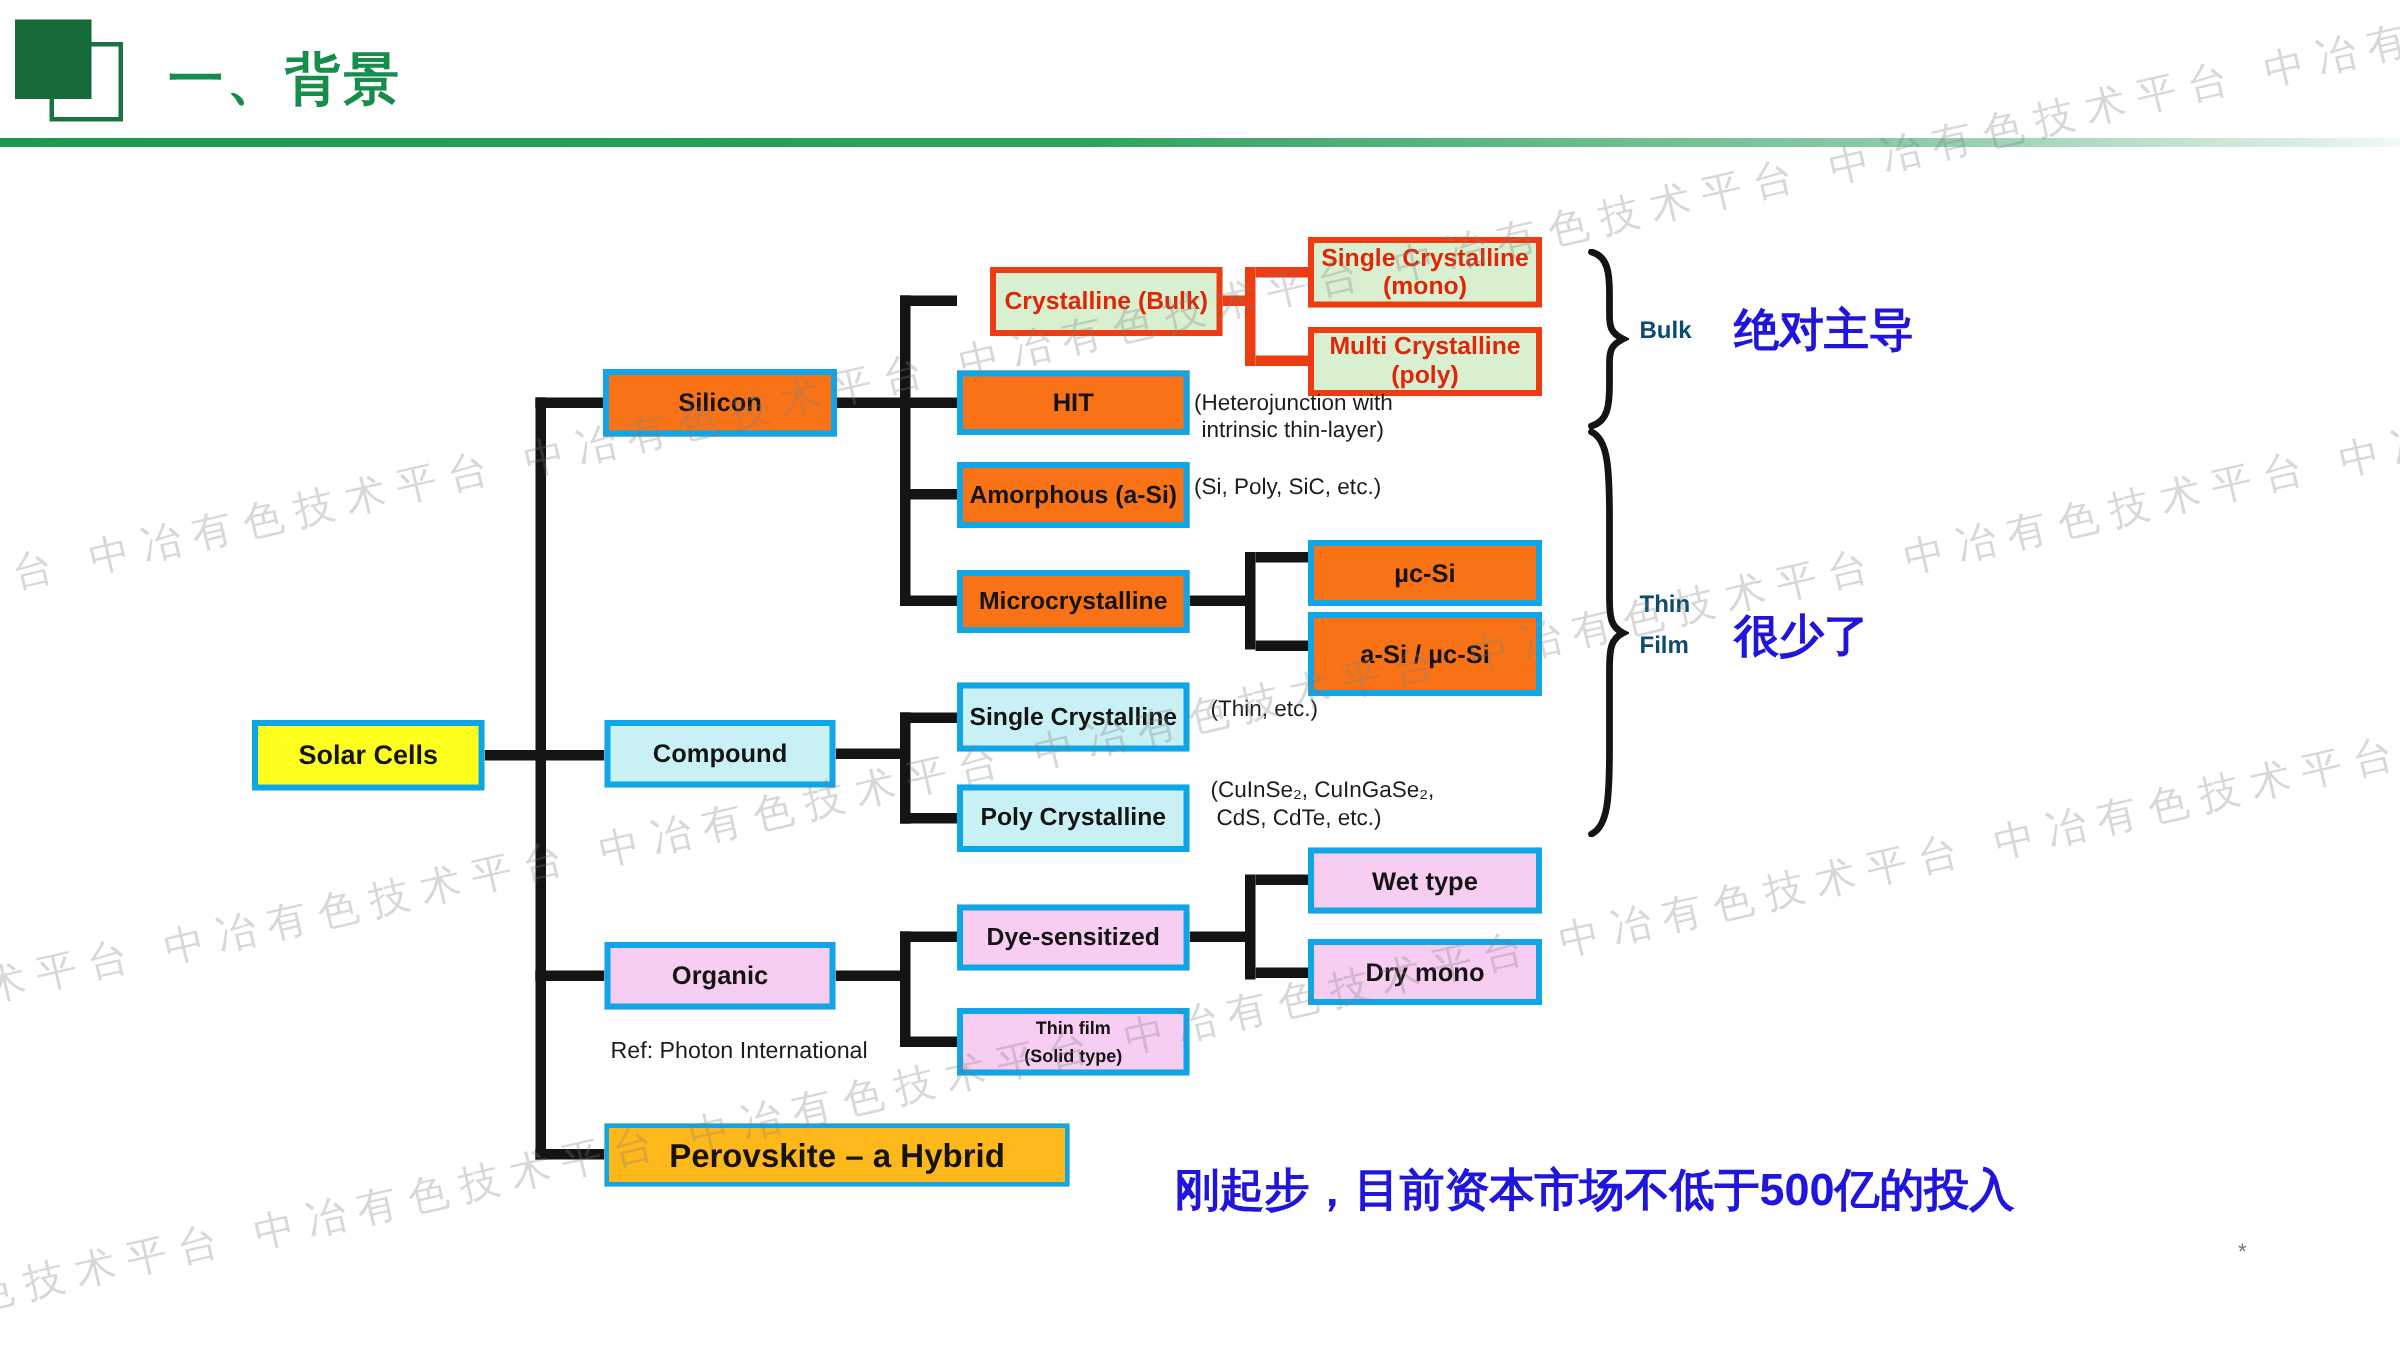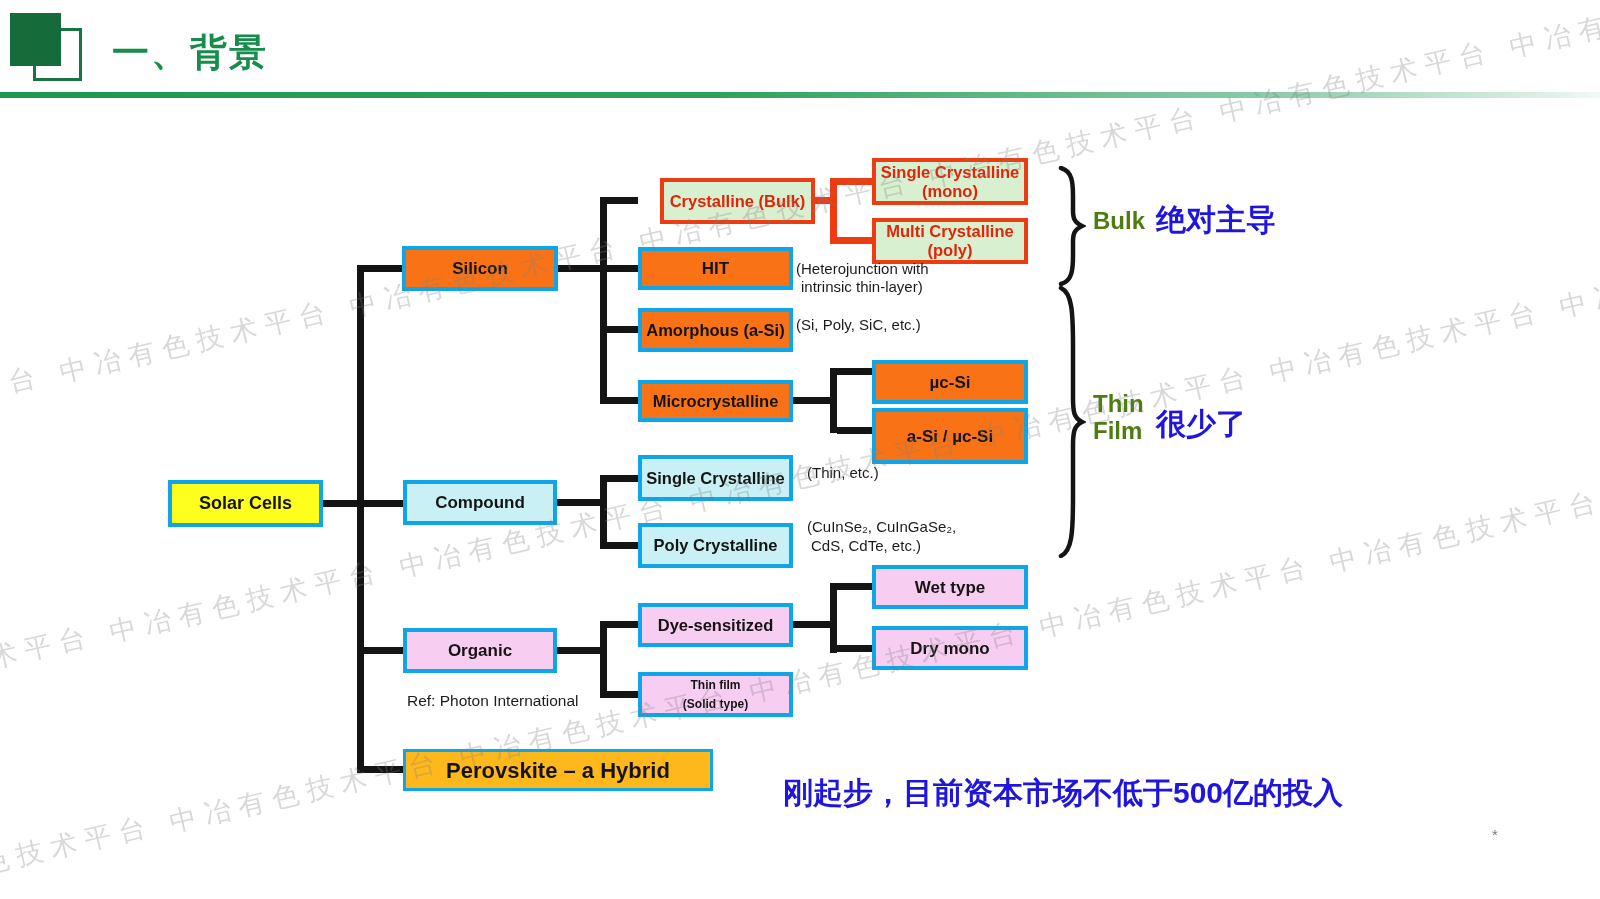--- a/index.html
+++ b/index.html
@@ -29,21 +29,21 @@
   .orange { background:#ffb81c; border-width:3px; font-size:22px; }
   .redbx  { background:#d9f0d0; border-color:#ee3c12; color:#e02508; }
 
   
   .line { position:absolute; background:#141414; z-index:3; }
   .line.red { background:#ee3c12; }
 
   
   .note { position:absolute; font-size:15px; color:#1c1c1c; line-height:18px; z-index:5; white-space:nowrap; }
   .small-list { font-size:14px; line-height:17px; }
-  .grp-label { position:absolute; font-size:24px; font-weight:bold; color:#4d7c0f; line-height:27px; z-index:5; }
+  .grp-label { position:absolute; font-size:16px; font-weight:bold; color:#0c4a6e; line-height:27px; z-index:5; }
   .blue-note { position:absolute; font-size:30px; font-weight:bold; color:#2015dc; z-index:5; white-space:nowrap; }
   .footnote { position:absolute; font-size:15px; color:#777; z-index:5; }
 
   .brace { position:absolute; z-index:4; }
 
   
   .wm { position:absolute; color:rgba(125,125,125,0.30); font-size:27px; letter-spacing:8px;
     white-space:nowrap; transform:rotate(-13deg); transform-origin:left center;
     pointer-events:none; z-index:9; font-weight:normal; }
 </style>

